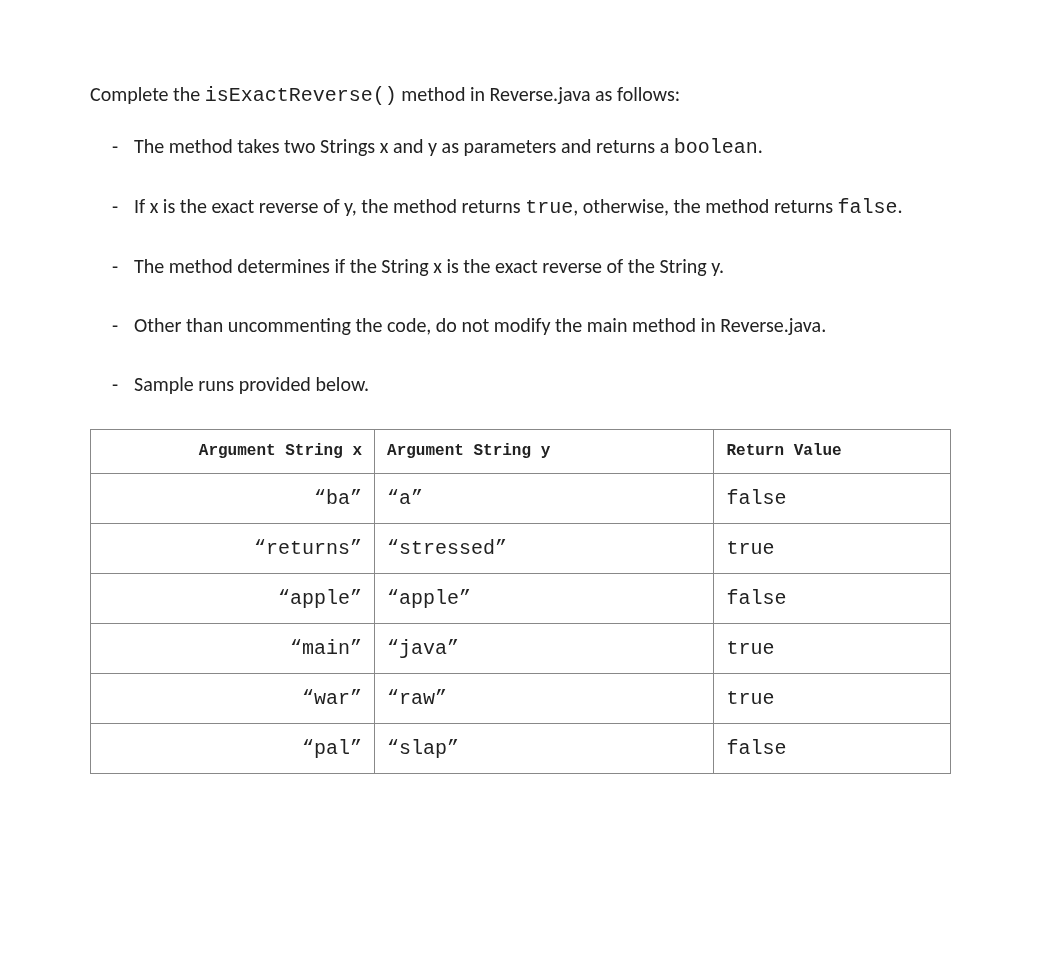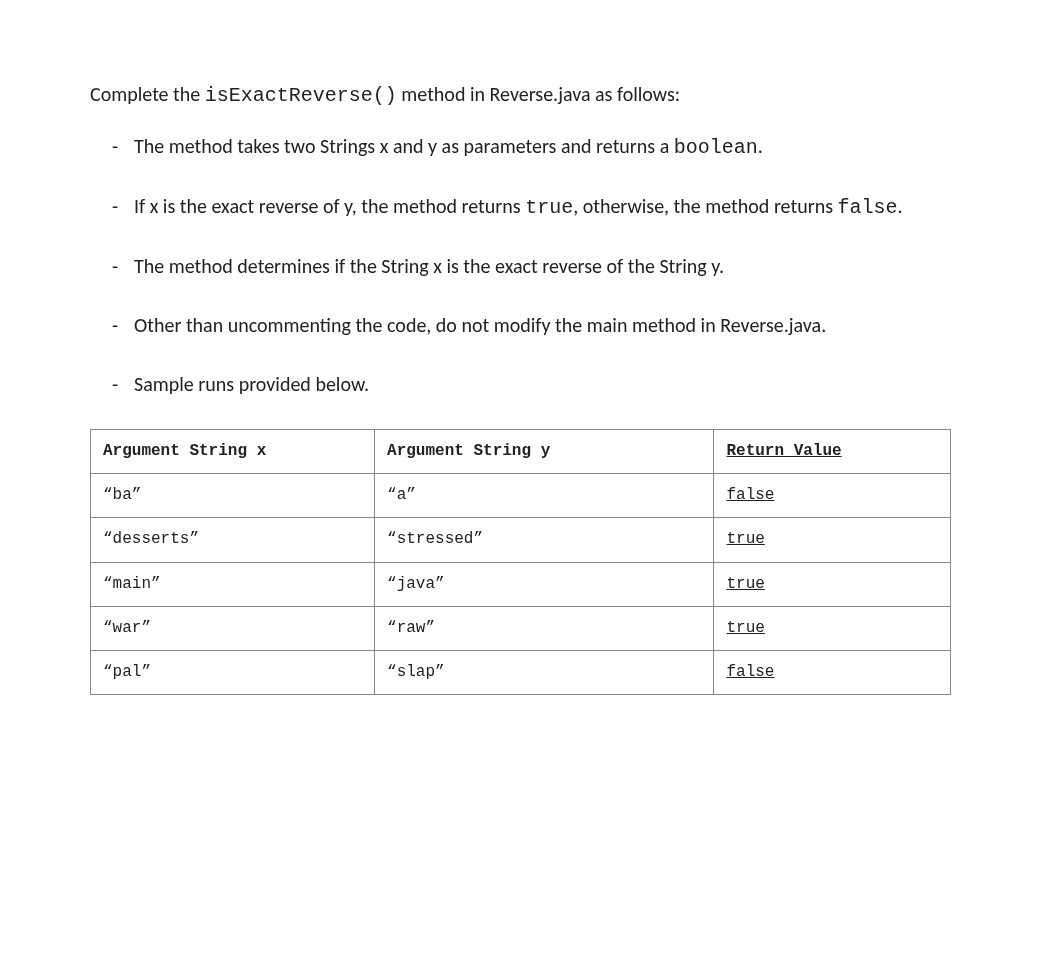--- a/index.html
+++ b/index.html
@@ -52,29 +52,29 @@
     vertical-align: middle;
   }
   table.sample th {
     font-family: "Courier New", Courier, monospace;
     font-weight: bold;
     font-size: 16px;
     color: #222;
   }
   table.sample td {
     font-family: "Courier New", Courier, monospace;
-    font-size: 16px;
+    font-size: 20px;
     color: #222;
   }
   table.sample th:nth-child(1),
-  table.sample td:nth-child(1) { width: 33%; }
+  table.sample td:nth-child(1) { width: 33%; text-align: right; }
   table.sample th:nth-child(2),
   table.sample td:nth-child(2) { width: 40%; }
   table.sample th:nth-child(3),
-  table.sample td:nth-child(3) { width: 27%; text-decoration: underline; }
+  table.sample td:nth-child(3) { width: 27%; }
 </style>
 </head>
 <body>
 
 <div class="intro">
   <span>Complete the </span><span class="mono">isExactReverse()</span><span> method in Reverse.java as follows:</span>
 </div>
 
 <ul class="bullets" id="bullet-list">
     <li><span>The method takes two Strings x and y as parameters and returns a </span><span class="mono">boolean</span><span>.</span></li>
@@ -92,23 +92,28 @@
       <th>Return Value</th>
     </tr>
   </thead>
   <tbody id="table-body">
       <tr>
         <td>“ba”</td>
         <td>“a”</td>
         <td>false</td>
       </tr>
       <tr>
-        <td>“desserts”</td>
+        <td>“returns”</td>
         <td>“stressed”</td>
         <td>true</td>
+      </tr>
+      <tr>
+        <td>“apple”</td>
+        <td>“apple”</td>
+        <td>false</td>
       </tr>
       <tr>
         <td>“main”</td>
         <td>“java”</td>
         <td>true</td>
       </tr>
       <tr>
         <td>“war”</td>
         <td>“raw”</td>
         <td>true</td>

